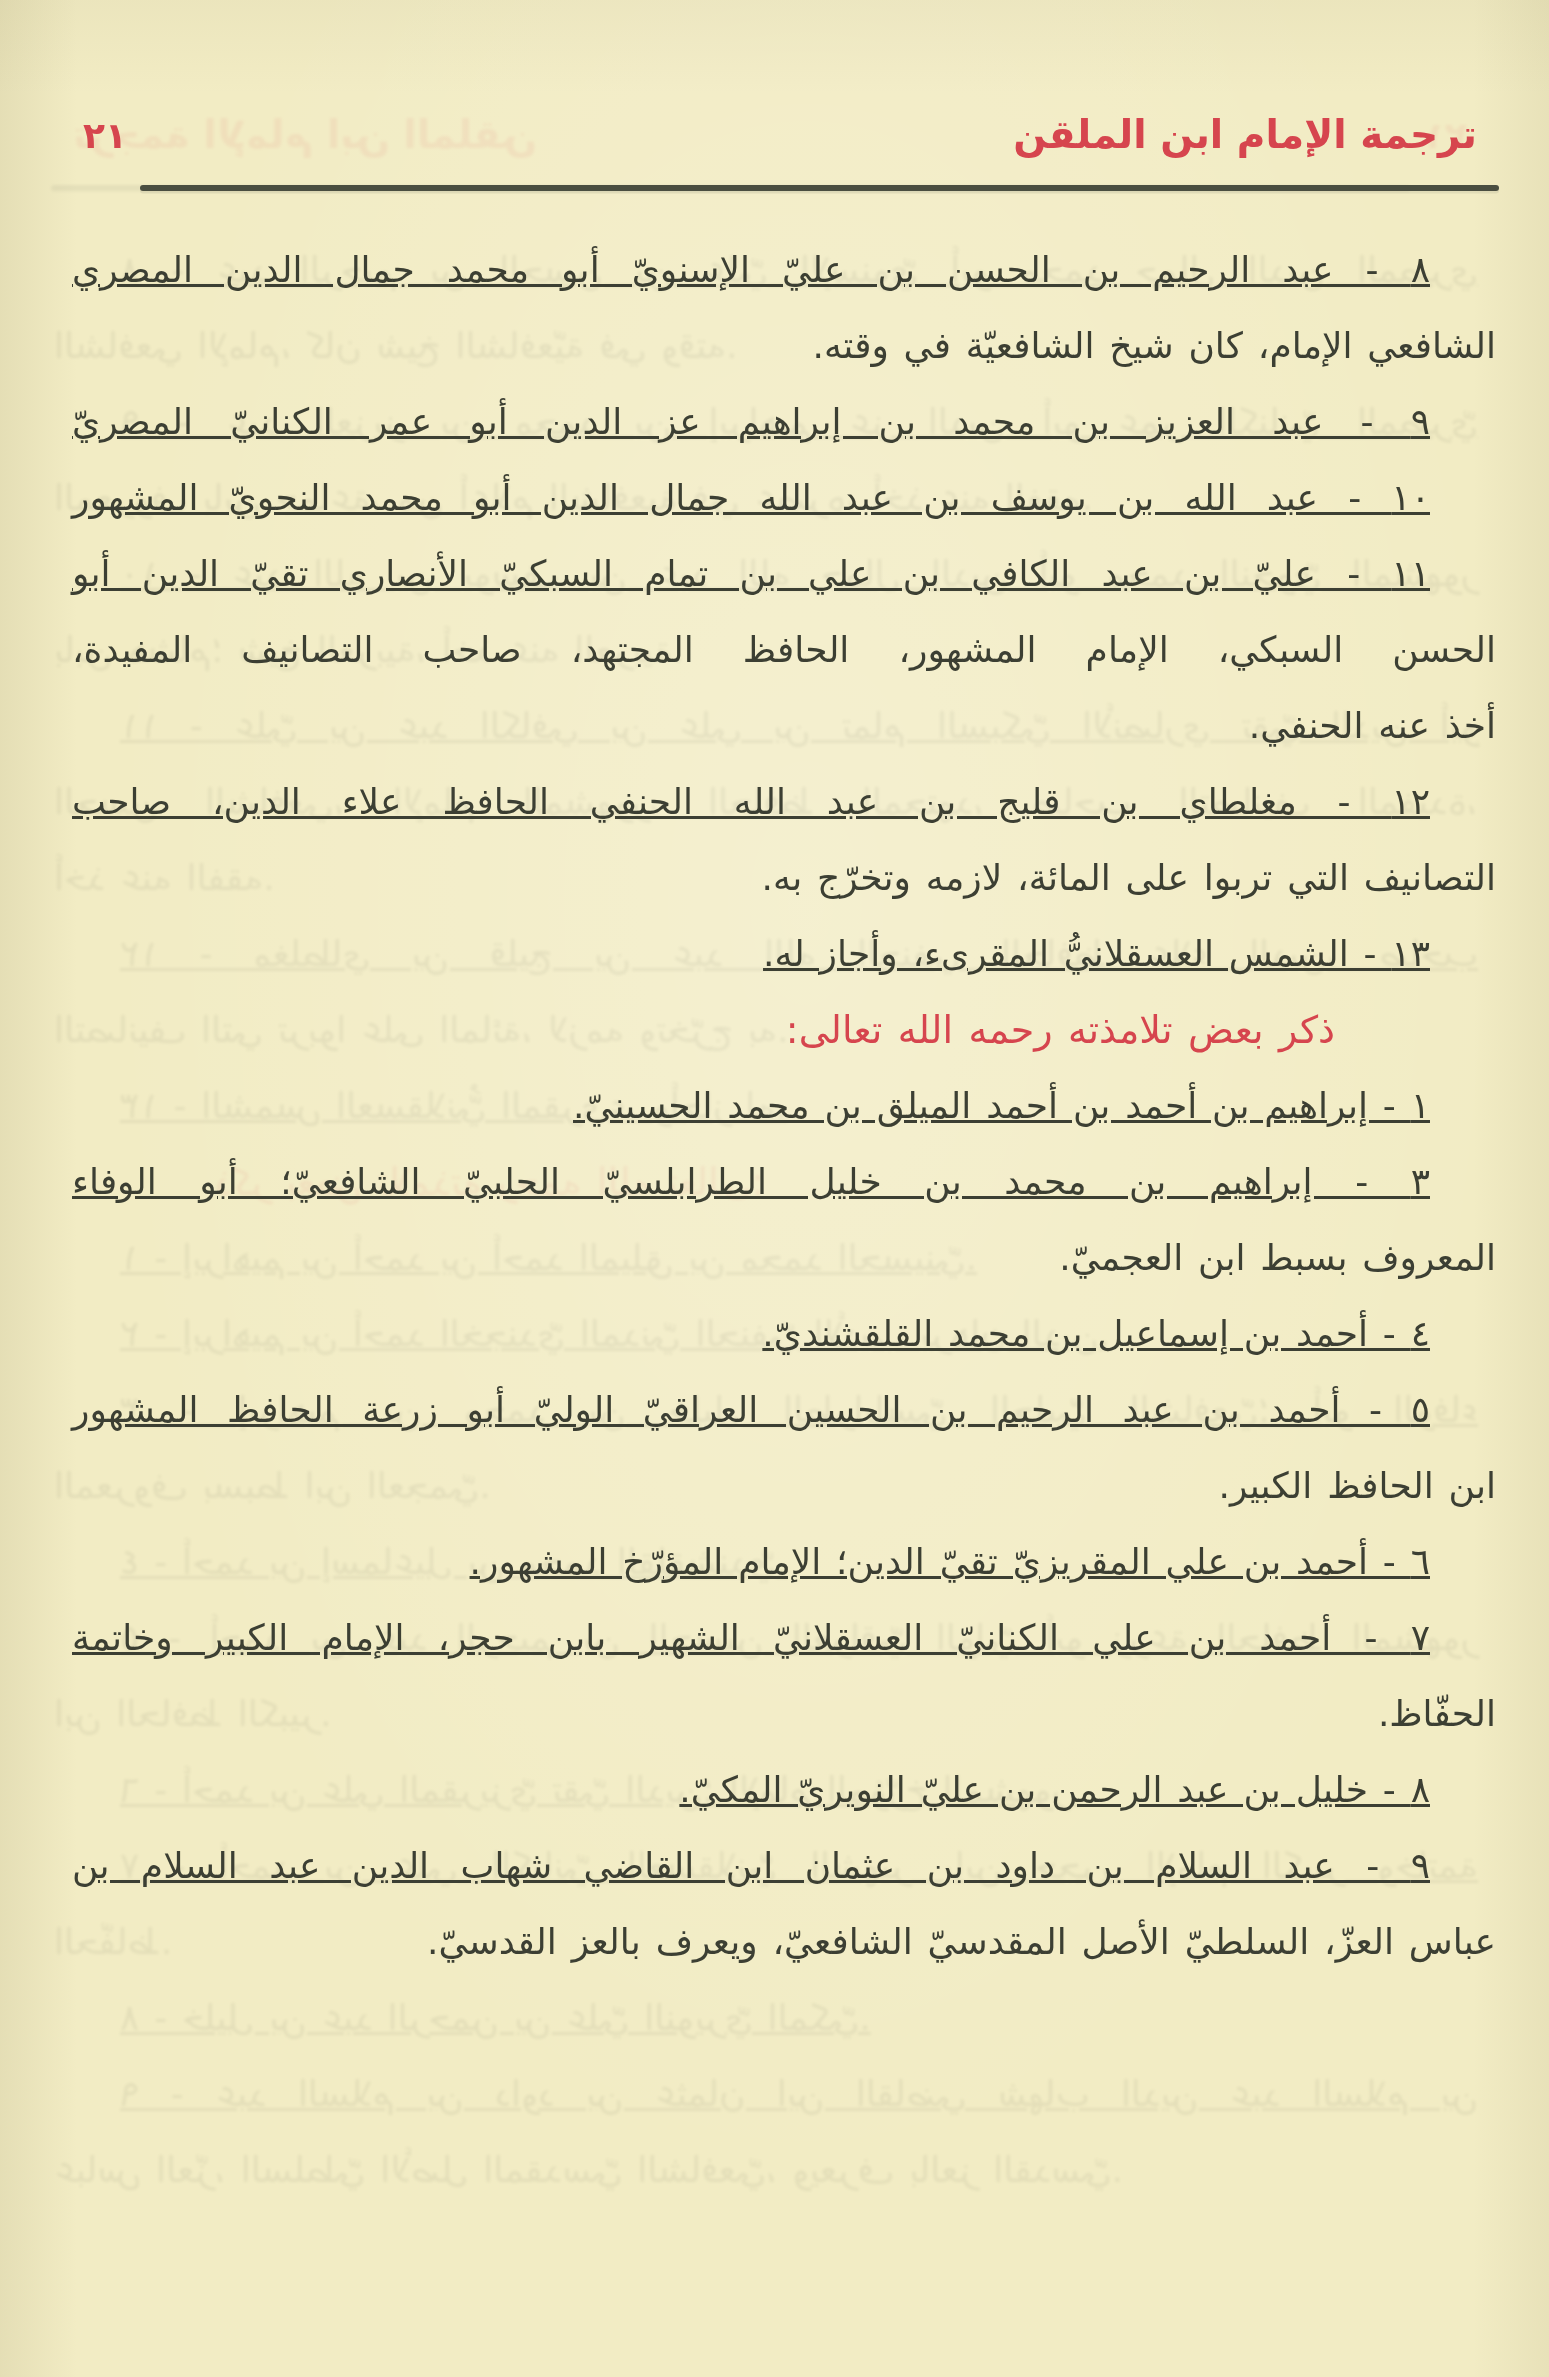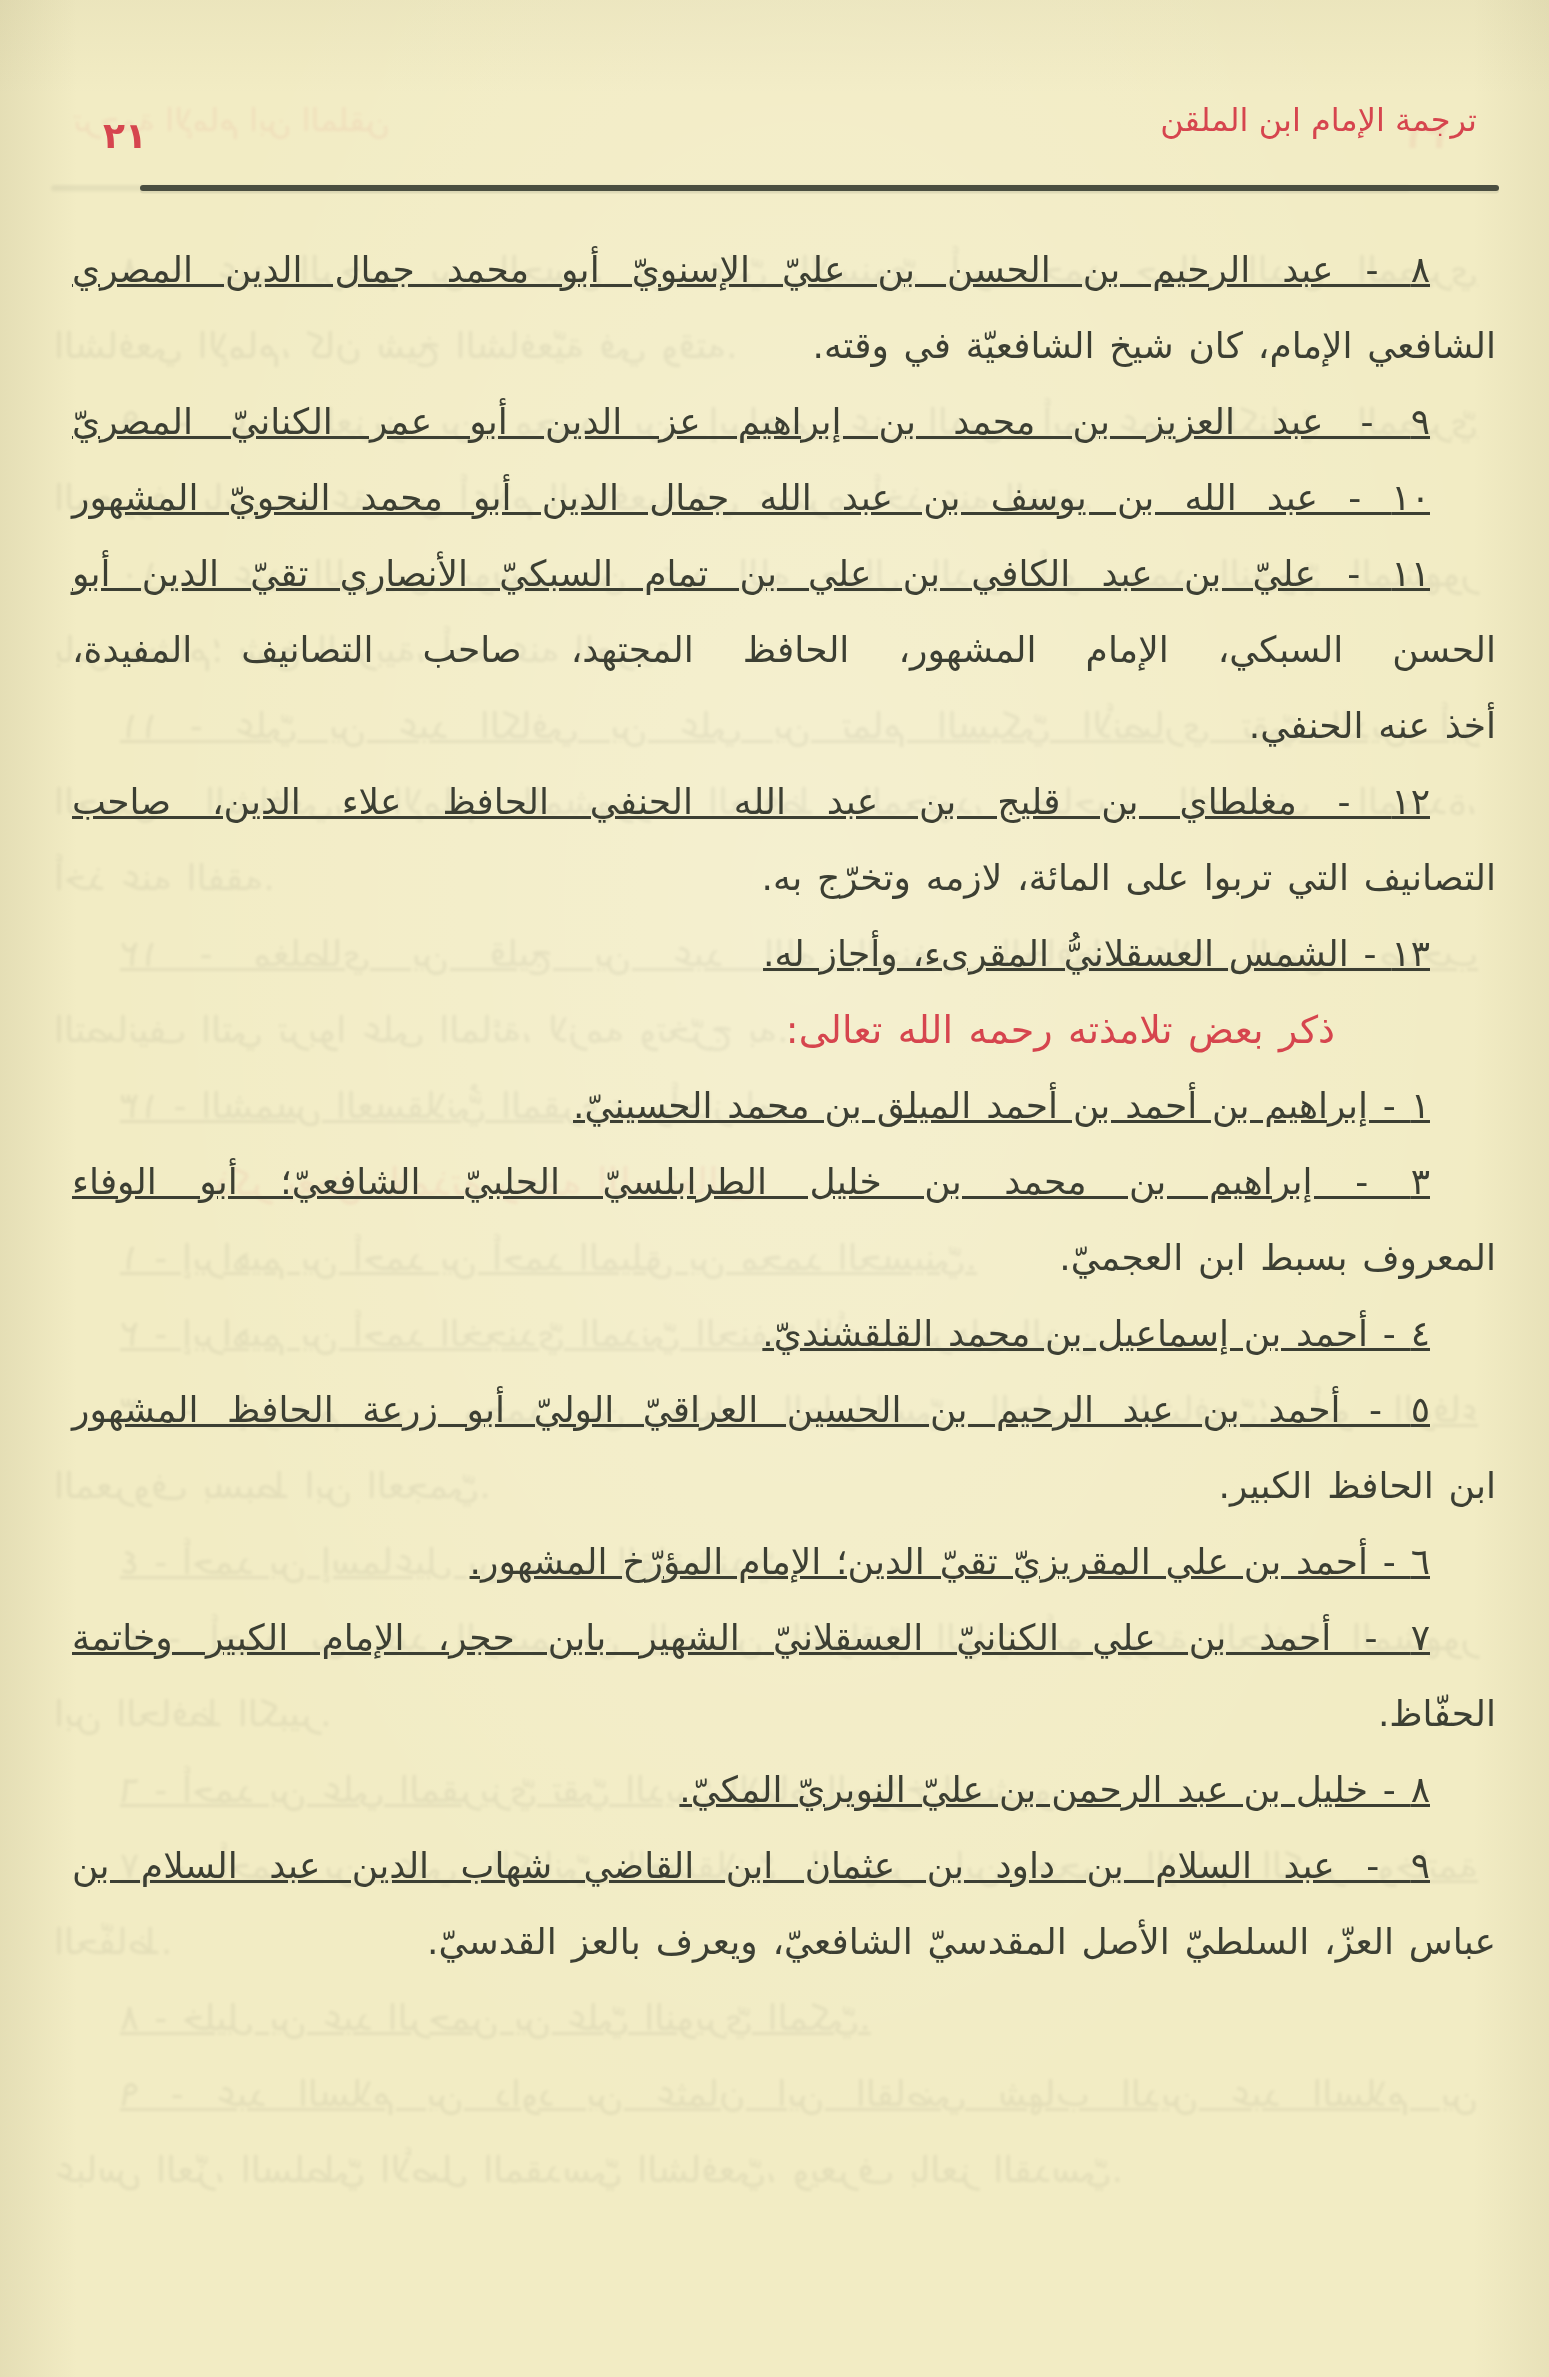--- a/index.html
+++ b/index.html
@@ -29,25 +29,24 @@
     transform:scaleX(-1);
     opacity:0.075;
     filter:blur(1.7px);
     pointer-events:none;
     user-select:none;
   }
   .page-number{
     position:absolute;top:115px;left:83px;
     color:var(--accent_red);font-size:36px;font-weight:bold;
     letter-spacing:1.7px;
-    margin-left:20px;
   }
   .chapter-title{
-    position:absolute;top:101px;right:73px;
-    color:var(--accent_red);font-size:32px;font-weight:normal;
+    position:absolute;top:112px;right:73px;
+    color:var(--accent_red);font-size:39px;font-weight:bold;
     direction:rtl;
   }
   .header-rule{
     position:absolute;top:185px;left:140px;width:1359px;height:6px;
     background:var(--rule);border-radius:3.4px;
     box-shadow:0 2.5px 0 rgba(74,78,64,0.10);
   }
   .page-body{
     position:absolute;top:232px;right:54px;left:72px;
     direction:rtl;

